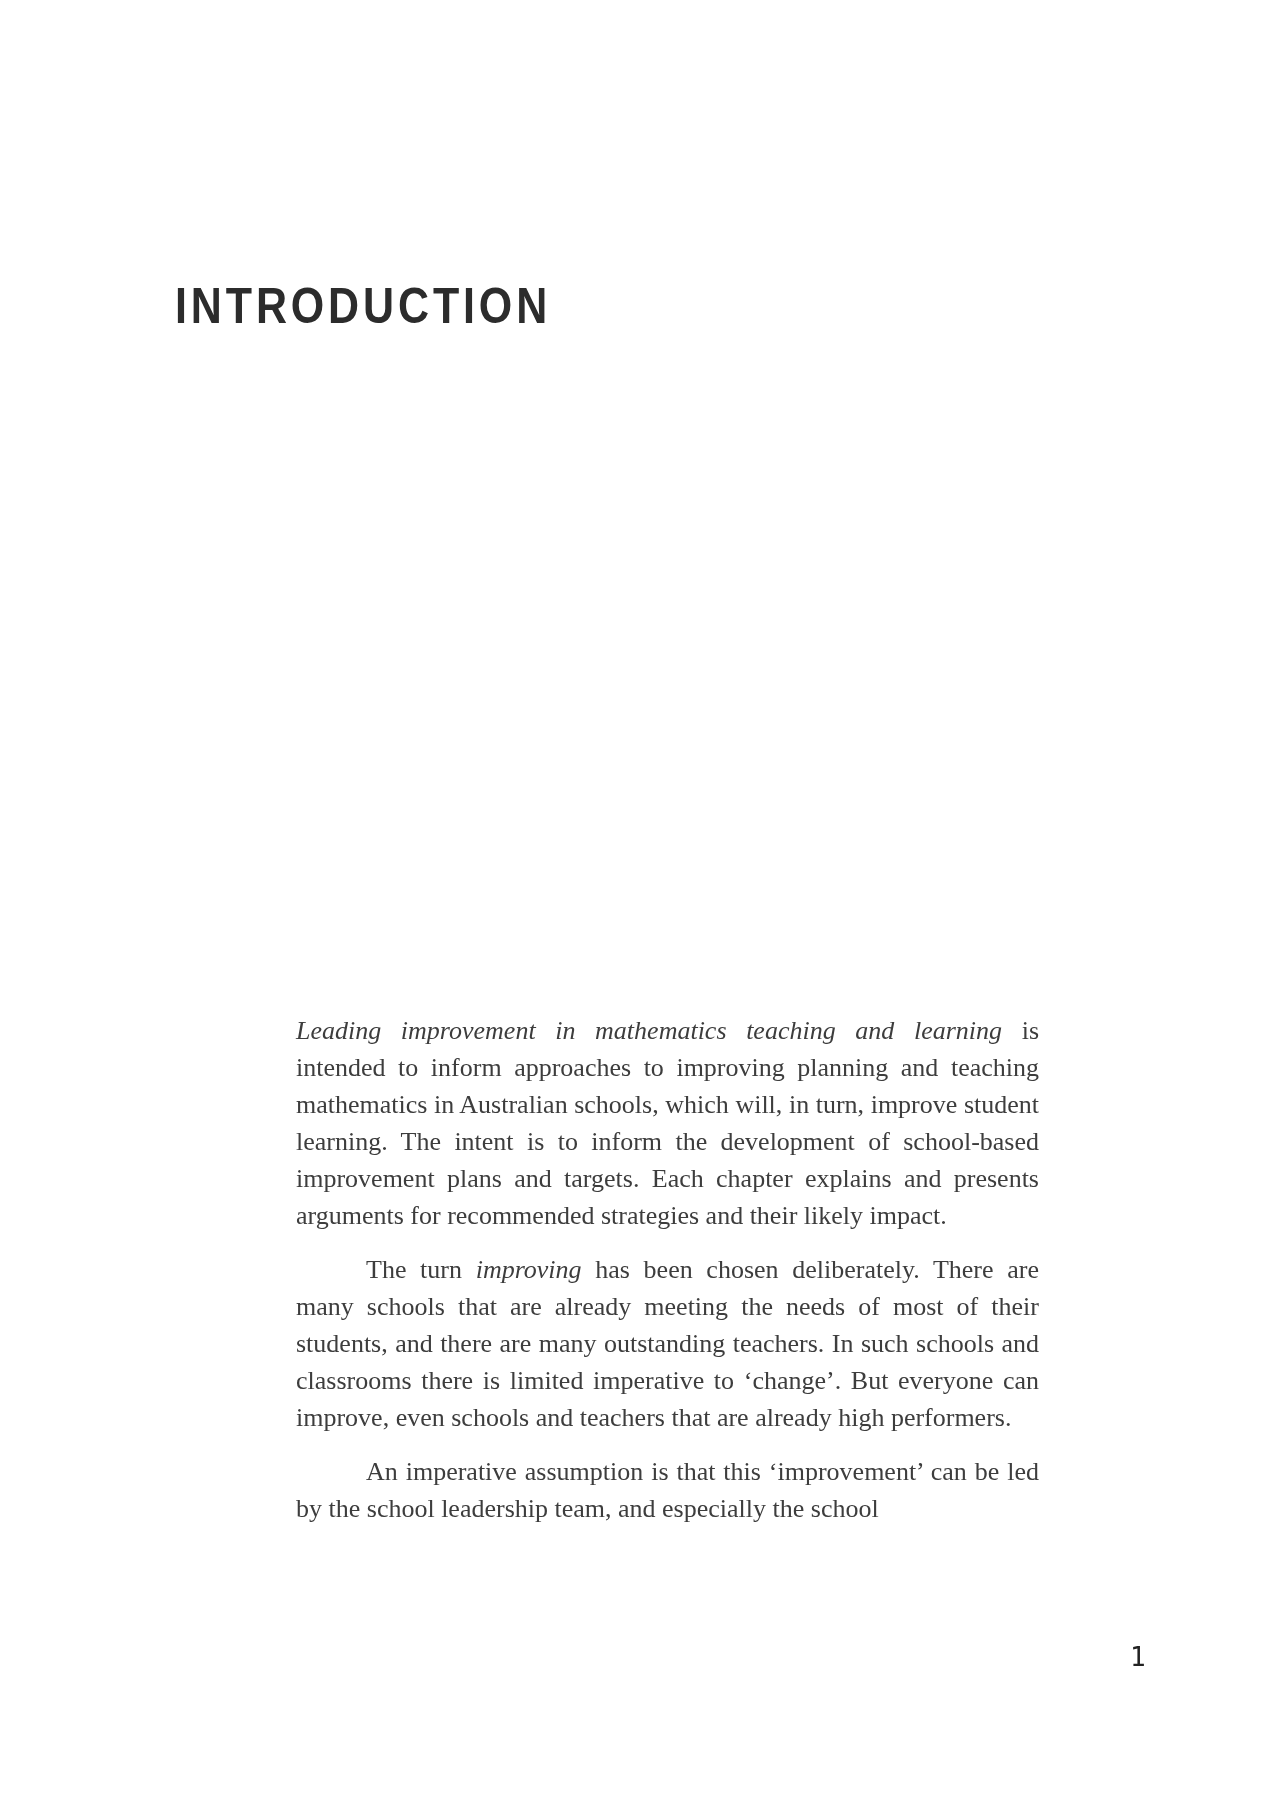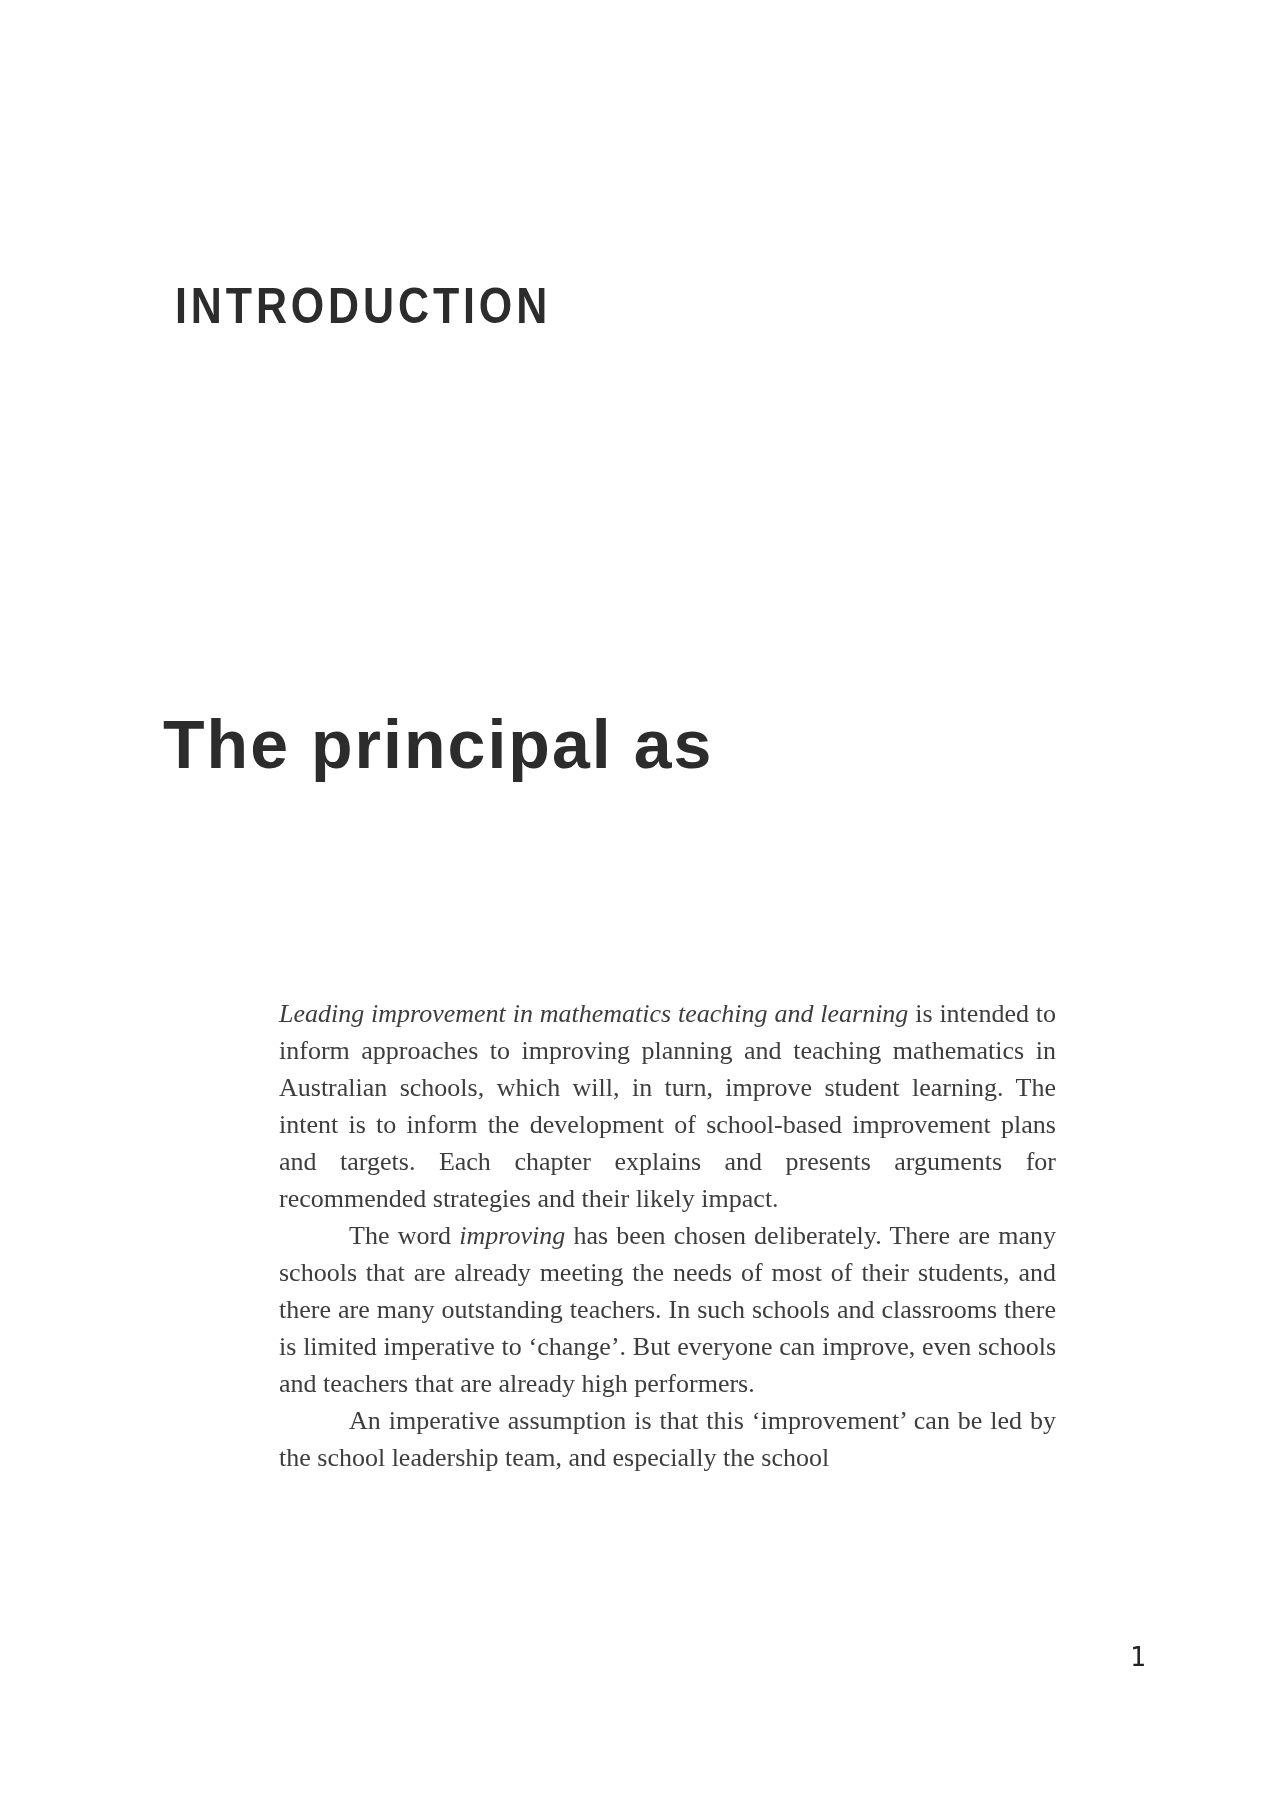--- a/index.html
+++ b/index.html
@@ -48,21 +48,21 @@
     position:absolute;
     left:279px;
     top:995px;
     width:777px;
     font-size:26px;
     line-height:37px;
     color:var(--body-text);
     text-align:justify;
   }
   .body-text p{
-    margin:0;
+    margin:17px;
     padding:0;
   }
   .body-text p.indent{
     text-indent:70px;
   }
   .body-text em{
     font-style:italic;
   }
   .page-number{
     position:absolute;
@@ -74,24 +74,23 @@
   }
 </style>
 </head>
 <body>
 
 <div class="page">
 
   <div class="kicker">INTRODUCTION</div>
 
   <div class="title">
-    <div>The principal as</div>
   </div>
 
   <div class="body-text">
       <p class="para"><em>Leading improvement in mathematics teaching and learning</em><span> is intended to inform approaches to improving planning and teaching mathematics in Australian schools, which will, in turn, improve student learning. The intent is to inform the development of school-based improvement plans and targets. Each chapter explains and presents arguments for recommended strategies and their likely impact.</span></p>
-      <p class="para indent"><span>The word </span><em>improving</em><span> has been chosen deliberately. There are many schools that are already meeting the needs of most of their students, and there are many outstanding teachers. In such schools and classrooms there is limited imperative to ‘change’. But everyone can improve, even schools and teachers that are already high performers.</span></p>
+      <p class="para indent"><span>The turn </span><em>improving</em><span> has been chosen deliberately. There are many schools that are already meeting the needs of most of their students, and there are many outstanding teachers. In such schools and classrooms there is limited imperative to ‘change’. But everyone can improve, even schools and teachers that are already high performers.</span></p>
       <p class="para indent"><span>An imperative assumption is that this ‘improvement’ can be led by the school leadership team, and especially the school</span></p>
     </div>
 
   <div class="page-number">1</div>
 
 </div>
 
 </body></html>

